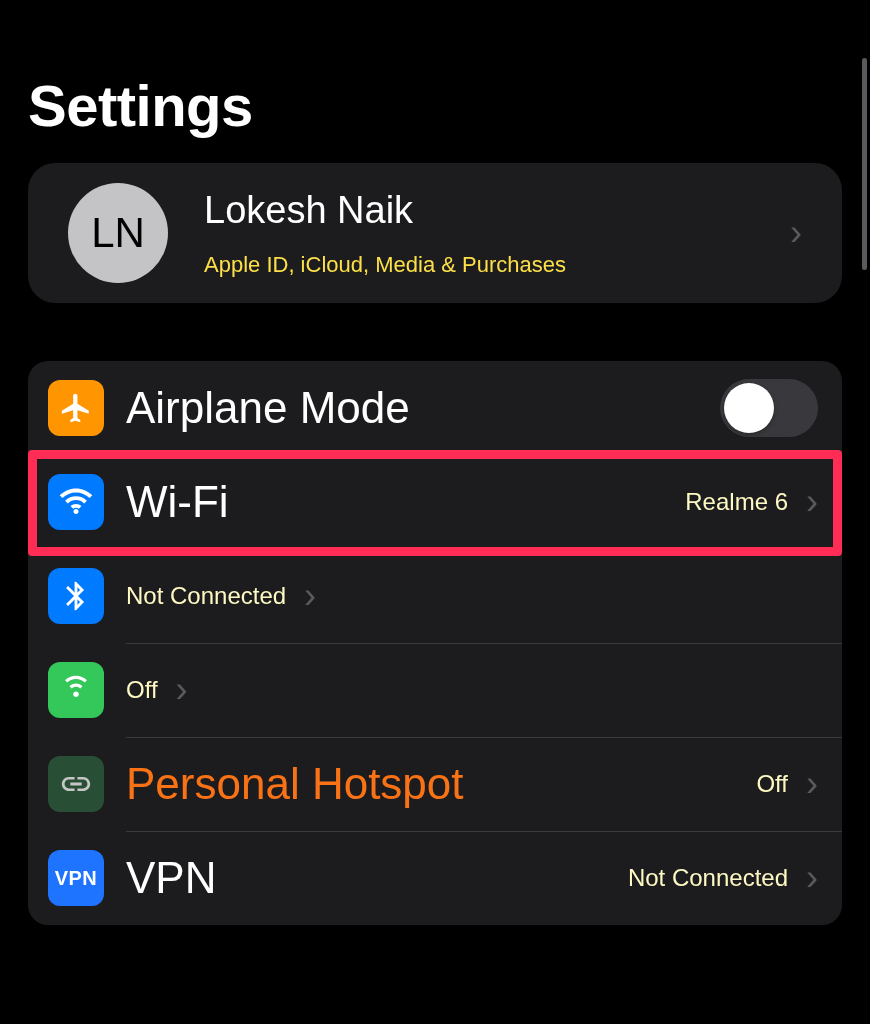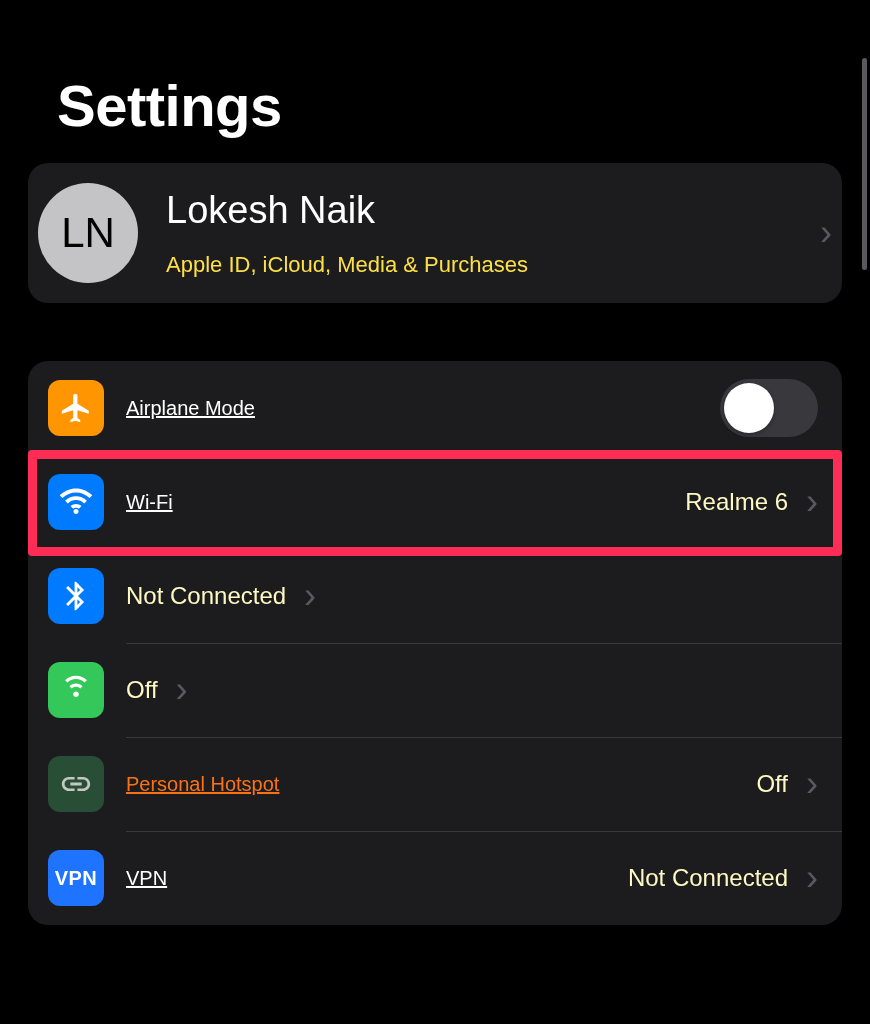--- a/index.html
+++ b/index.html
@@ -8,34 +8,35 @@
     font-family: -apple-system, "Helvetica Neue", Helvetica, Arial, sans-serif;
     width: 870px;
     height: 1024px;
     overflow: hidden;
     color: #fff;
     position: relative;
   }
   .page-title {
     font-size: 58px;
     font-weight: 700;
-    padding: 72px 0 24px 57px;
+    padding: 72px 0 24px 28px;
     letter-spacing: -0.5px;
   }
   .card {
     background: #1c1c1e;
     border-radius: 20px;
     margin: 0 28px;
   }
   .profile-card {
     display: flex;
     align-items: center;
-    padding: 20px 10px;
-    gap: 28px;
+    padding: 20px 40px;
+    gap: 36px;
     cursor: pointer;
+    border-radius: 27px;
   }
   .avatar {
     width: 100px;
     height: 100px;
     border-radius: 50%;
     background: #c4c4c6;
     display: flex;
     align-items: center;
     justify-content: center;
     font-size: 42px;
@@ -85,23 +86,22 @@
   .row-content {
     flex: 1;
     display: flex;
     align-items: center;
     gap: 18px;
     position: relative;
     height: 94px;
   }
   .row-label {
     flex: 1;
-    font-size: 20px;
+    font-size: 44px;
     color: #fff;
-    text-decoration: underline;
   }
   .row-value {
     font-size: 24px;
     color: #fef9c3;
   }
   .row.dimmed .row-label { color: #f97316; }
   .row.dimmed .row-icon { opacity: 0.75; }
 
   
   .toggle {

